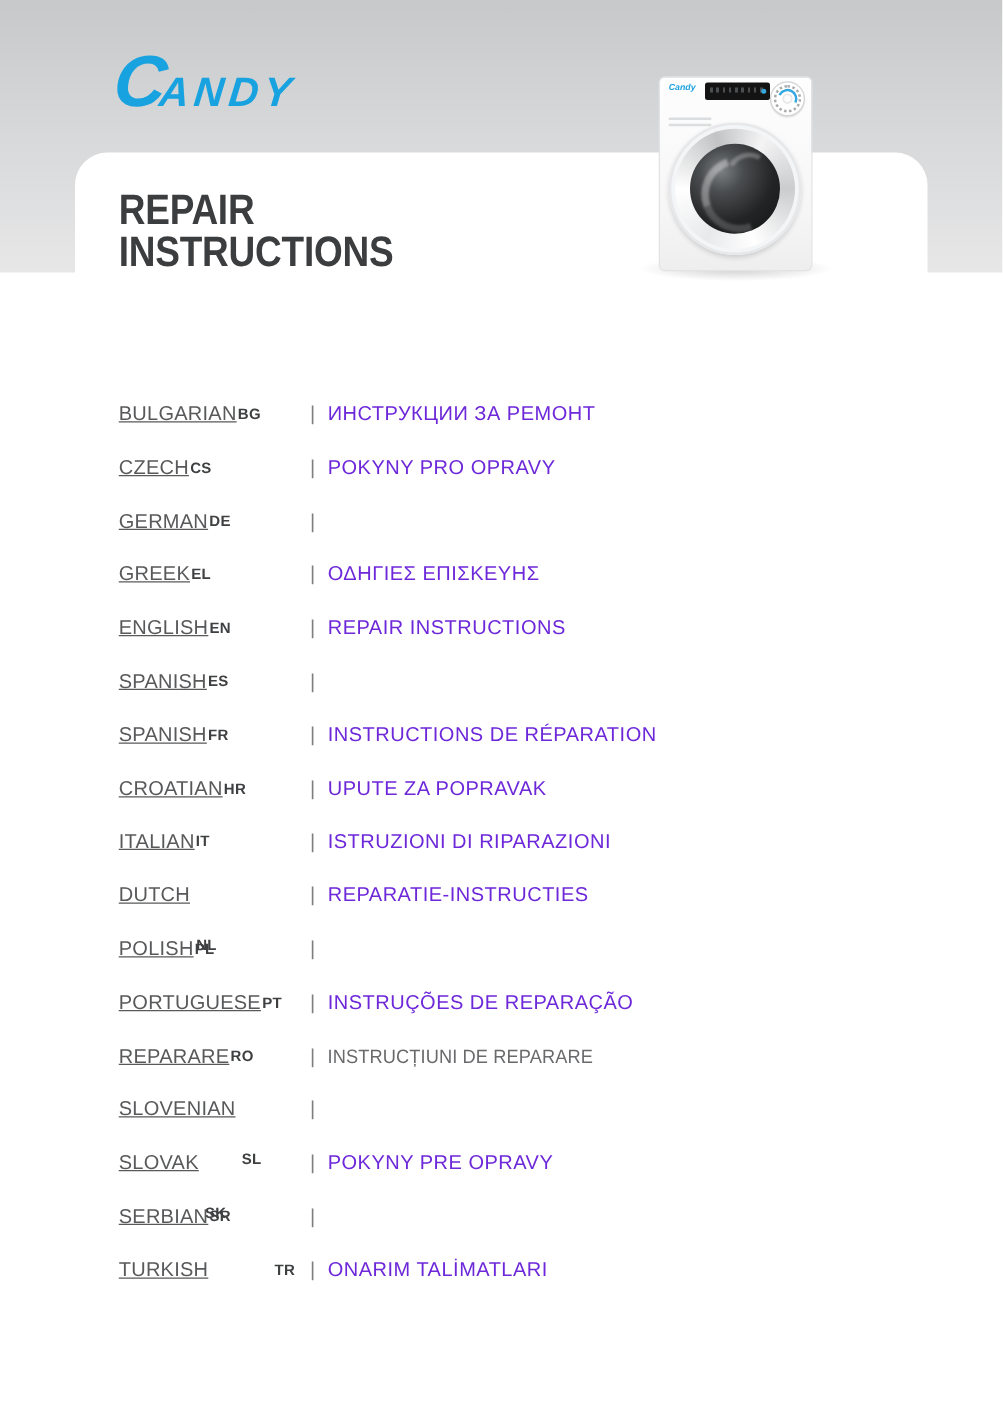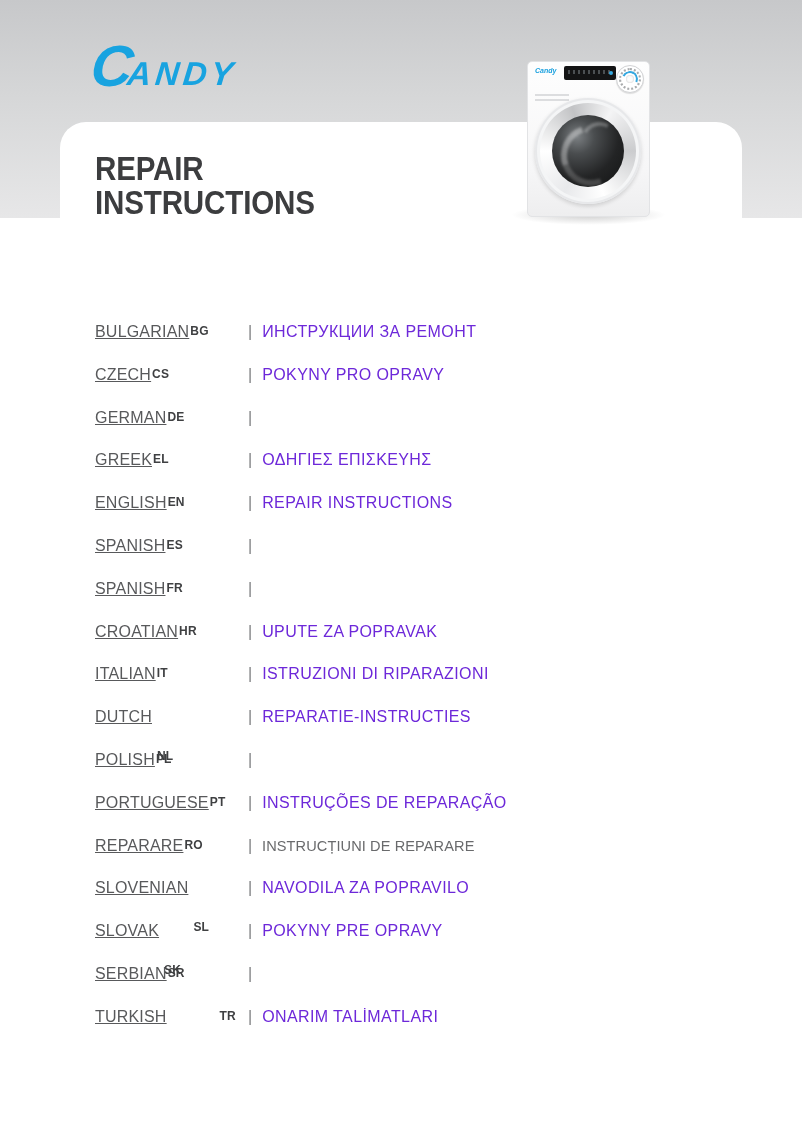--- a/index.html
+++ b/index.html
@@ -206,20 +206,21 @@
       <span class="lang-code">ES</span>
     </div>
     <span class="pipe">|</span>
   </div>
       <div class="lang-row">
     <div class="name-col">
       <span class="lang-name">SPANISH</span>
       <span class="lang-code">FR</span>
     </div>
     <span class="pipe">|</span>
+    <span class="lang-title">INSTRUCTIONS DE RÉPARATION</span>
   </div>
       <div class="lang-row">
     <div class="name-col">
       <span class="lang-name">CROATIAN</span>
       <span class="lang-code">HR</span>
     </div>
     <span class="pipe">|</span>
     <span class="lang-title">UPUTE ZA POPRAVAK</span>
   </div>
       <div class="lang-row">
@@ -260,21 +261,20 @@
     </div>
     <span class="pipe">|</span>
     <span class="lang-title">INSTRUCȚIUNI DE REPARARE</span>
   </div>
       <div class="lang-row space">
     <div class="name-col">
       <span class="lang-name">SLOVENIAN</span>
       <span class="lang-code">SL</span>
     </div>
     <span class="pipe">|</span>
-    <span class="lang-title">NAVODILA ZA POPRAVILO</span>
   </div>
       <div class="lang-row space">
     <div class="name-col">
       <span class="lang-name">SLOVAK</span>
       <span class="lang-code">SK</span>
     </div>
     <span class="pipe">|</span>
     <span class="lang-title">POKYNY PRE OPRAVY</span>
   </div>
       <div class="lang-row">

